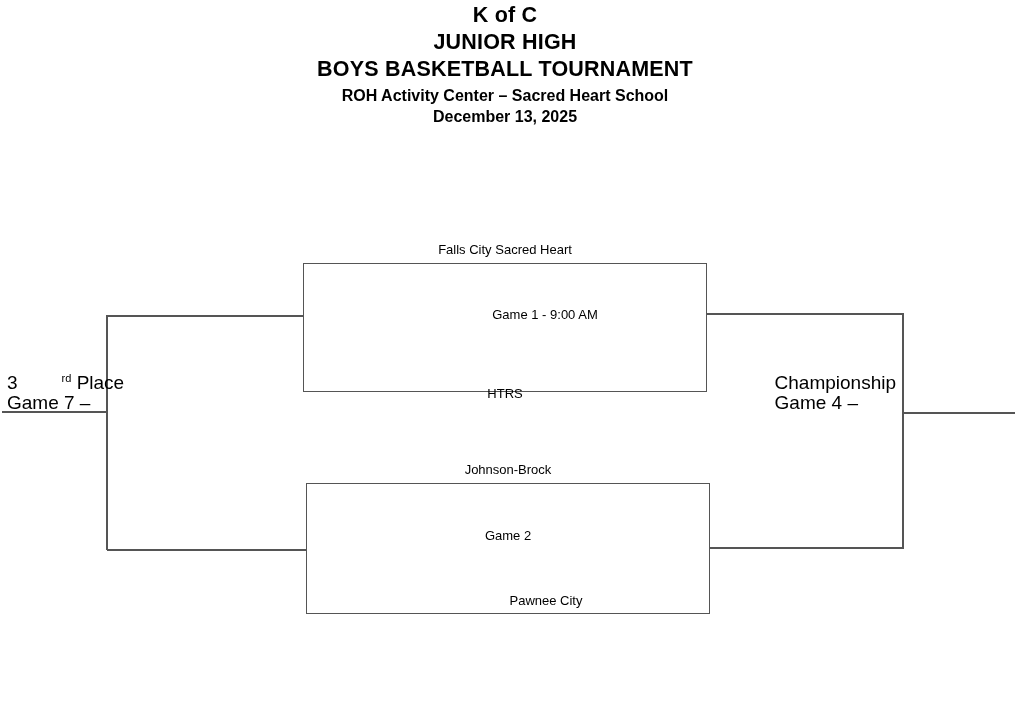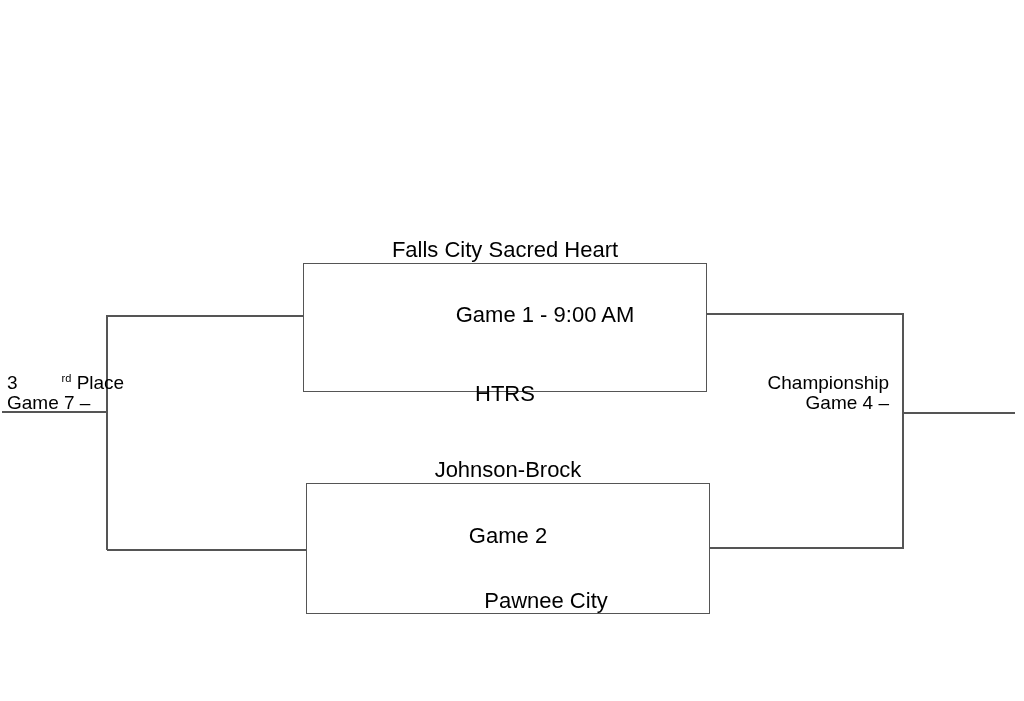--- a/index.html
+++ b/index.html
@@ -31,21 +31,21 @@
   }
   .subtitle-block { margin-top: 3px; }
   .subtitle-line {
     font-size: 16px;
     line-height: 20.5px;
   }
 
   
   .bracket-text {
     position: absolute;
-    font-size: 22px;
+    font-size: 13px;
     line-height: 22px;
     white-space: nowrap;
   }
   .centered { text-align: center; }
 
   
   .game-box {
     position: absolute;
     border: 1.5px solid var(--line-color);
     background: transparent;
@@ -68,21 +68,21 @@
   .l-game4-winner  { left: 903px; top: 412px; width: 112px; }
 
   
   .side-label {
     position: absolute;
     font-size: 19px;
     line-height: 20px;
     white-space: nowrap;
   }
   .third-place-label { left: 7px; top: 373px; text-align: left; }
-  .championship-label { right: 135px; top: 373px; text-align: right; }
+  .championship-label { right: 128px; top: 373px; }
 
   sup.ordinal {
     font-size: 0.58em;
     vertical-align: super;
     line-height: 0;
     padding-left: 44px;
   }
 
   
   .seed-1        { left: 303px; top: 239px; width: 404px; }
@@ -91,20 +91,29 @@
 
   .seed-2        { left: 306px; top: 459px; width: 404px; }
   .game-2-label  { left: 306px; top: 525px; width: 404px; }
   .bottom-team-2 { left: 306px; top: 590px; width: 480px; }
 </style>
 </head>
 <body>
 
 <div class="page">
 
+  <div class="header">
+    <div class="title-line">K of C</div>
+    <div class="title-line">JUNIOR HIGH</div>
+    <div class="title-line">BOYS BASKETBALL TOURNAMENT</div>
+    <div class="subtitle-block">
+      <div class="subtitle-line">ROH Activity Center – Sacred Heart School</div>
+      <div class="subtitle-line">December 13, 2025</div>
+    </div>
+  </div>
 
   <div class="bracket-text centered seed-1">Falls City Sacred Heart</div>
   <div class="game-box box-1"></div>
   <div class="bracket-text centered game-1-label">Game 1 - 9:00 AM</div>
   <div class="bracket-text centered bottom-team-1">HTRS</div>
 
   <div class="bracket-text centered seed-2">Johnson-Brock</div>
   <div class="game-box box-2"></div>
   <div class="bracket-text centered game-2-label">Game 2</div>
   <div class="bracket-text centered bottom-team-2">Pawnee City</div>

